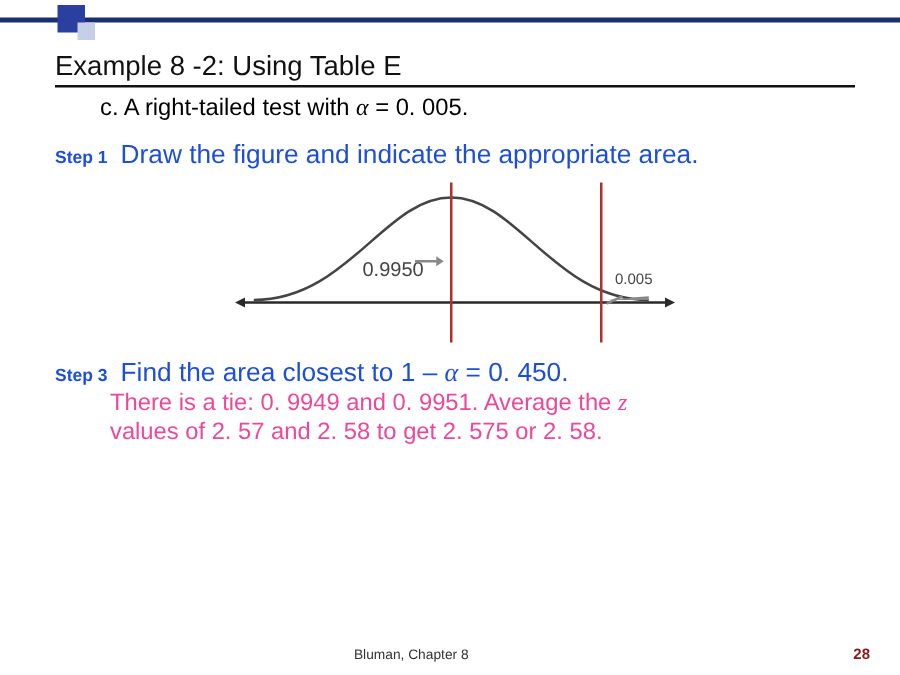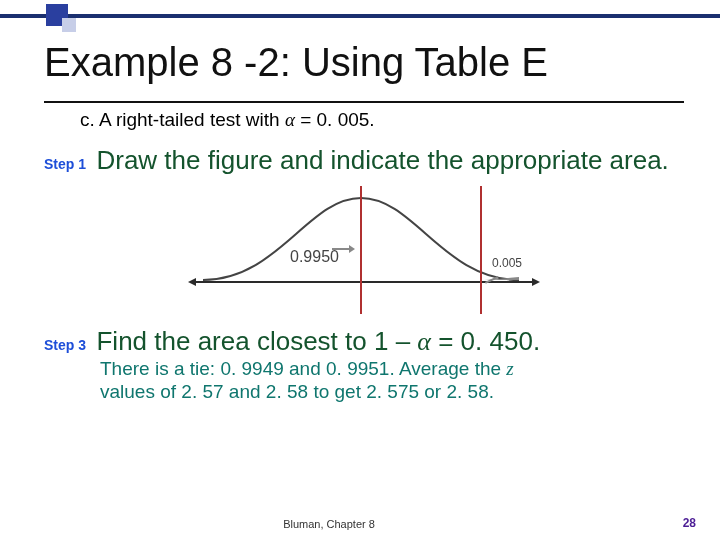--- a/index.html
+++ b/index.html
@@ -36,25 +36,25 @@
     height: 14px;
     background: #c7cee8;
   }
   .content {
     position: absolute;
     top: 40px;
     left: 44px;
     width: 640px;
   }
   .title {
-    font-size: 40px;
+    font-size: 22px;
     color: #111;
     margin: 0 0 6px 0;
     border-bottom: 2px solid #111;
-    padding-bottom: 16px;
+    padding-bottom: 2px;
     width: 640px;
   }
   .intro {
     font-size: 19px;
     color: #111;
     margin: 10px 0 0 18px;
     line-height: 1.22;
     width: 600px;
   }
   .subc {
@@ -65,22 +65,22 @@
     margin: 14px 0 0 0;
   }
   .step-label {
     font-weight: bold;
     font-size: 14px;
     color: #1d4ed8;
     display: inline-block;
     margin-right: 6px;
   }
   .step-text {
-    font-size: 26px;
-    color: #14532d;
+    font-size: 21px;
+    color: #1d4ed8;
     display: inline;
   }
   .figure {
     position: relative;
     margin: 10px auto 0 auto;
     width: 360px;
     height: 130px;
   }
   .axis {
     position: absolute;
@@ -163,42 +163,42 @@
     width: 14px; height: 2px;
     background:#888;
     transform: rotate(-25deg);
     transform-origin: right center;
   }
   .step2block {
     margin: 10px 0 0 0;
   }
   .step2lines {
     font-size: 19px;
-    color: #0f766e;
-    margin-left: 56px;
+    color: #ec4899;
+    margin-left: 44px;
     line-height: 1.22;
     width: 580px;
   }
   .italic { font-style: italic; font-family: "Times New Roman", serif; }
   .footer {
     position: absolute;
     bottom: 10px;
     left: 0;
     width: 658px;
     font-size: 11px;
     text-align: center;
     color: #333;
   }
   .pagenum {
     position: absolute;
     bottom: 10px;
     right: 24px;
     font-size: 12px;
     font-weight: bold;
-    color: #4c1d95;
+    color: #7f1d1d;
   }
 </style>
 </head>
 <body>
 
 <div class="header-rule"></div>
 <div class="square-a"></div>
 <div class="square-b"></div>
 
 <div class="content">

